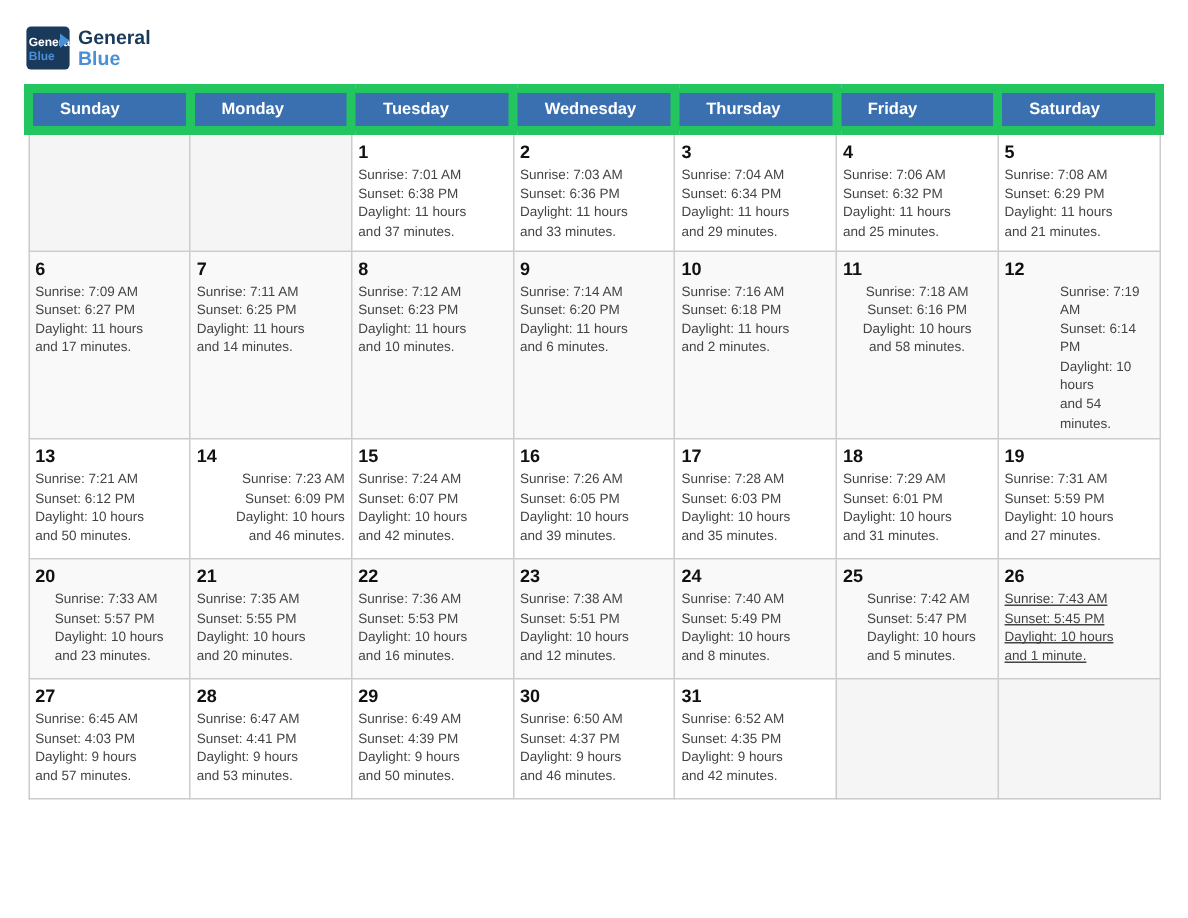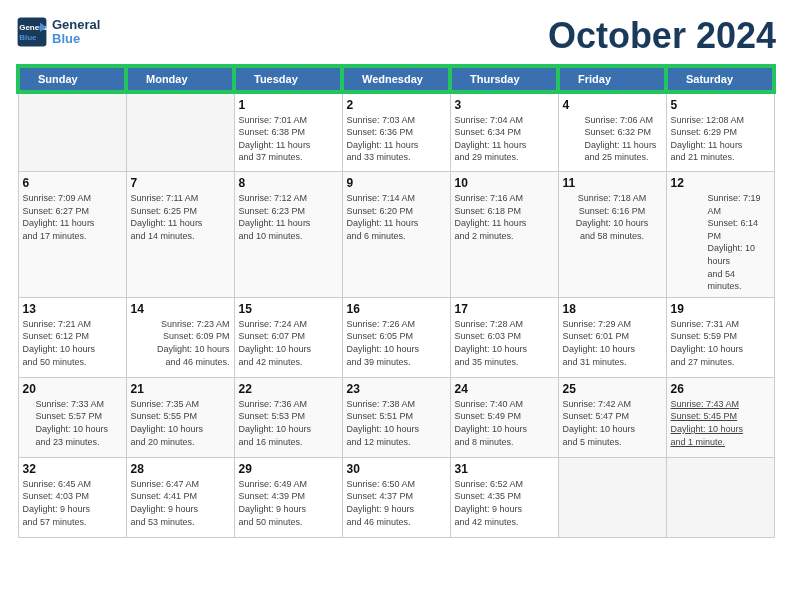--- a/index.html
+++ b/index.html
@@ -44,21 +44,21 @@
       border-collapse: collapse;
       table-layout: fixed;
     }
     th {
       background: #3a70b0;
       color: #fff;
       font-size: 11px;
       font-weight: bold;
       padding: 5px 18px;
       text-align: left;
-      border: 4px solid #22c55e;
+      border: 6px solid #22c55e;
     }
     td {
       border: 1px solid #ccc;
       vertical-align: top;
       padding: 4px;
       font-size: 9.5px;
       color: #333;
       height: 80px;
       background: #fff;
     }
@@ -94,21 +94,20 @@
       <text x="4" y="18" font-size="10" fill="white" font-family="Arial" font-weight="bold">General</text>
       <text x="4" y="30" font-size="10" fill="#4a90d9" font-family="Arial" font-weight="bold">Blue</text>
       <polygon points="30,8 38,14 30,20" fill="#4a90d9"></polygon>
     </svg>
     <div style="line-height:1.1">
       <div style="font-size:13px;font-weight:bold;color:#1a3a5c;">General</div>
       <div style="font-size:13px;font-weight:bold;color:#4a90d9;">Blue</div>
     </div>
   </div>
   <div class="title-area">
-    <div class="month-title">October 2024</div>
   </div>
 </div>
 
 <table>
   <thead>
     <tr>
     <th>Sunday</th>
         <th>Monday</th>
         <th>Tuesday</th>
         <th>Wednesday</th>
@@ -137,28 +136,28 @@
         </td>
         <td>
           <span class="day-number">3</span>
           <div class="day-info" style="white-space: pre-line;">Sunrise: 7:04 AM
 Sunset: 6:34 PM
 Daylight: 11 hours
 and 29 minutes.</div>
         </td>
         <td>
           <span class="day-number">4</span>
-          <div class="day-info" style="white-space: pre-line; margin-left: 22px;">Sunrise: 7:06 AM
+          <div class="day-info" style="white-space: pre-line;">Sunrise: 7:06 AM
 Sunset: 6:32 PM
 Daylight: 11 hours
 and 25 minutes.</div>
         </td>
         <td>
           <span class="day-number">5</span>
-          <div class="day-info" style="white-space: pre-line;">Sunrise: 12:08 AM
+          <div class="day-info" style="white-space: pre-line;">Sunrise: 7:08 AM
 Sunset: 6:29 PM
 Daylight: 11 hours
 and 21 minutes.</div>
         </td>
       </tr>
       <tr>
         <td>
           <span class="day-number">6</span>
           <div class="day-info" style="white-space: pre-line;">Sunrise: 7:09 AM
 Sunset: 6:27 PM
@@ -290,36 +289,36 @@
         </td>
         <td>
           <span class="day-number">24</span>
           <div class="day-info" style="white-space: pre-line;">Sunrise: 7:40 AM
 Sunset: 5:49 PM
 Daylight: 10 hours
 and 8 minutes.</div>
         </td>
         <td>
           <span class="day-number">25</span>
-          <div class="day-info" style="white-space: pre-line;">Sunrise: 7:42 AM
+          <div class="day-info" style="white-space: pre-line; margin-left: 16px;">Sunrise: 7:42 AM
 Sunset: 5:47 PM
 Daylight: 10 hours
 and 5 minutes.</div>
         </td>
         <td>
           <span class="day-number">26</span>
           <div class="day-info" style="white-space: pre-line; text-decoration: underline;">Sunrise: 7:43 AM
 Sunset: 5:45 PM
 Daylight: 10 hours
 and 1 minute.</div>
         </td>
       </tr>
       <tr>
         <td>
-          <span class="day-number">32</span>
+          <span class="day-number">27</span>
           <div class="day-info" style="white-space: pre-line;">Sunrise: 6:45 AM
 Sunset: 4:03 PM
 Daylight: 9 hours
 and 57 minutes.</div>
         </td>
         <td>
           <span class="day-number">28</span>
           <div class="day-info" style="white-space: pre-line;">Sunrise: 6:47 AM
 Sunset: 4:41 PM
 Daylight: 9 hours

